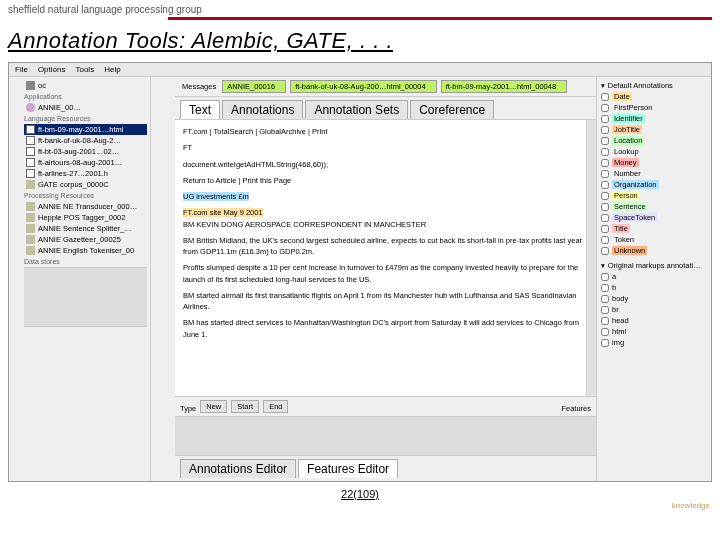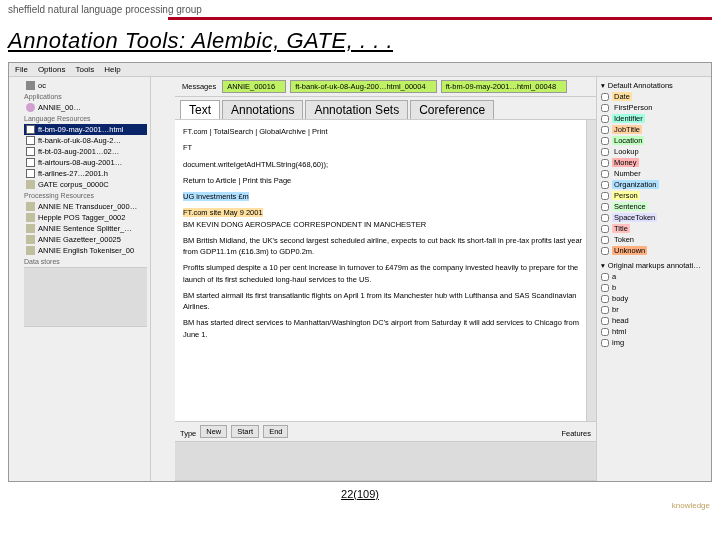--- a/index.html
+++ b/index.html
@@ -148,20 +148,24 @@
         <p>BM has started direct services to Manhattan/Washington DC's airport from Saturday it will add services to Chicago from June 1.</p>
       </div>
       <div class="bottom-controls">
         <span>Type</span>
         <span class="btn">New</span>
         <span class="btn">Start</span>
         <span class="btn">End</span>
         <span style="margin-left:auto">Features</span>
       </div>
       <div class="grey-band" style="height:40px"></div>
+      <div class="bottom-tabs">
+        <div class="tab">Annotations Editor</div>
+        <div class="tab active">Features Editor</div>
+      </div>
     </div>
 
     <div class="right-panel">
       <div class="ann-item">▾ <span>Default Annotations</span></div>
       <div id="ann-list">
           <div class="ann-item">
             <input type="checkbox" style="">
             <span class="ann-swatch" style="background:#ffe0a0">Date</span>
           </div>
           <div class="ann-item">

